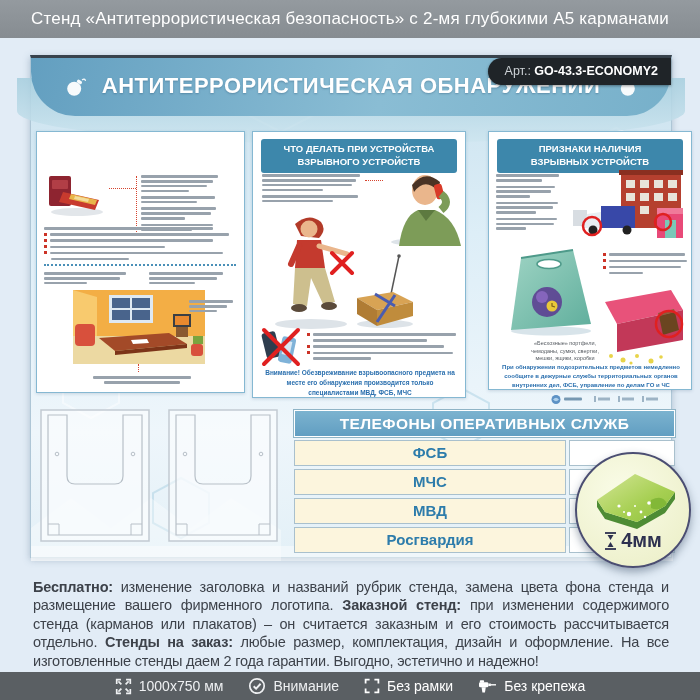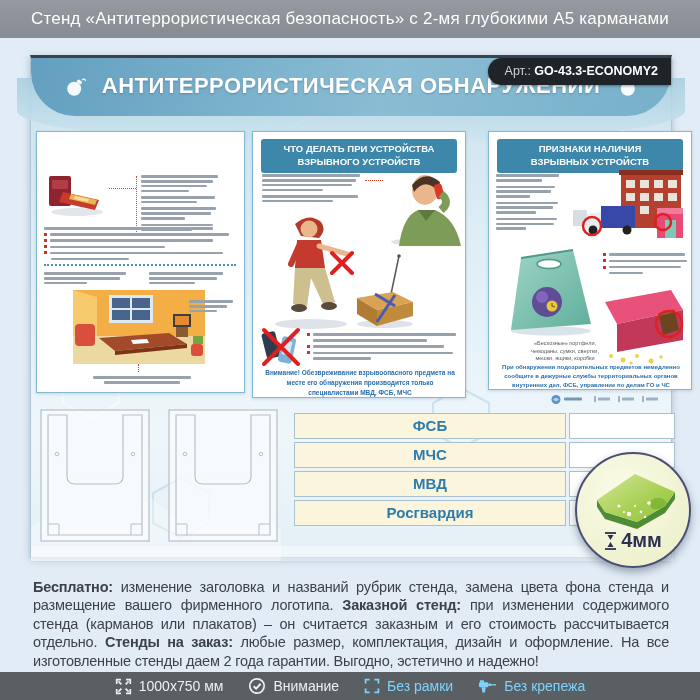--- a/index.html
+++ b/index.html
@@ -122,21 +122,21 @@
   }
   .desc .b { font-weight:bold; }
 
   
   .footer-bar {
     position:absolute; left:0; top:672px; width:700px; height:28px;
     background:#5a5f63;
     display:flex; align-items:center; justify-content:center; gap:25px;
   }
   .fi { display:flex; align-items:center; gap:7px; color:#eef0f2; font-size:14px; }
-  .fi.dim { color:#7dd3fc; }
+  .fi.dim { color:#ffffff; }
   .fi svg { display:block; }
 
   .logo-strip { position:absolute; left:519px; top:336px; width:112px; height:11px; opacity:.8; }
   .deco { position:absolute; pointer-events:none; }
 </style>
 </head>
 <body>
 
 <div class="top-banner">Стенд «Антитеррористическая безопасность» с 2-мя глубокими А5 карманами</div>
 
@@ -498,20 +498,21 @@
   </svg>
   <svg class="pocket pk2" viewBox="0 0 112 135">
     <rect x="2" y="2" width="108" height="131" fill="rgba(255,255,255,0.5)" stroke="#c2cad2" stroke-width="1.5"></rect>
     <path d="M9,7 L9,127 L103,127 L103,7 L84,7 L84,68 Q84,76 76,76 L36,76 Q28,76 28,68 L28,7 Z" fill="rgba(248,251,253,0.65)" stroke="#b8c0c8" stroke-width="1.2"></path>
     <circle cx="18" cy="46" r="1.8" fill="none" stroke="#b8c0c8"></circle>
     <circle cx="94" cy="46" r="1.8" fill="none" stroke="#b8c0c8"></circle>
     <path d="M9,116 L20,116 L20,127 M92,127 L92,116 L103,116" fill="none" stroke="#b8c0c8"></path>
   </svg>
 
   <div class="pt">
+    <div class="pt-header">ТЕЛЕФОНЫ ОПЕРАТИВНЫХ СЛУЖБ</div>
     <div class="pt-row">
       <div class="pt-service">ФСБ</div>
       <div class="pt-number"></div>
     </div>
     <div class="pt-row">
       <div class="pt-service">МЧС</div>
       <div class="pt-number"></div>
     </div>
     <div class="pt-row">
       <div class="pt-service">МВД</div>

